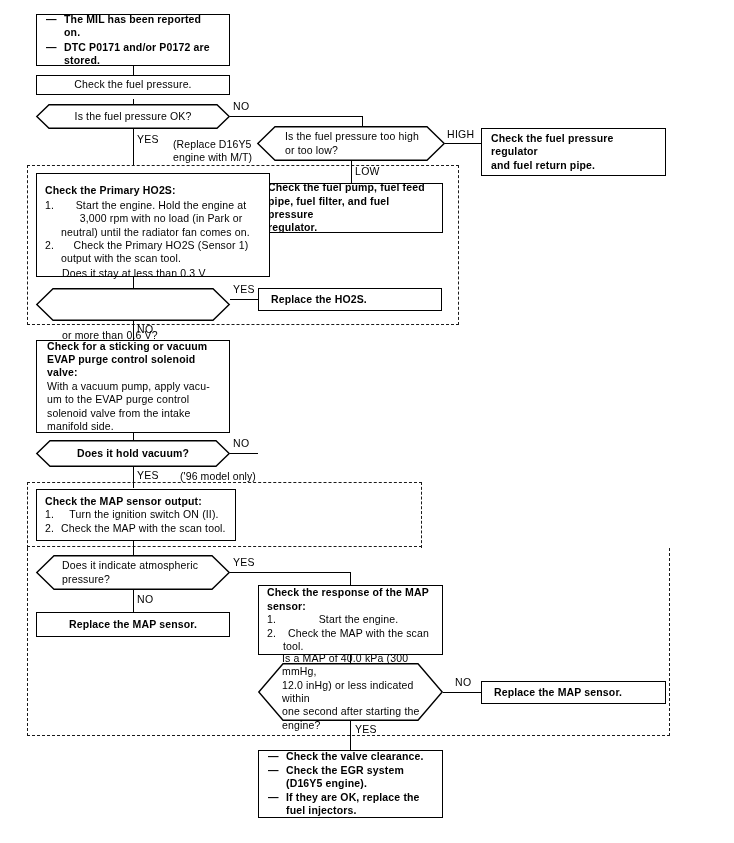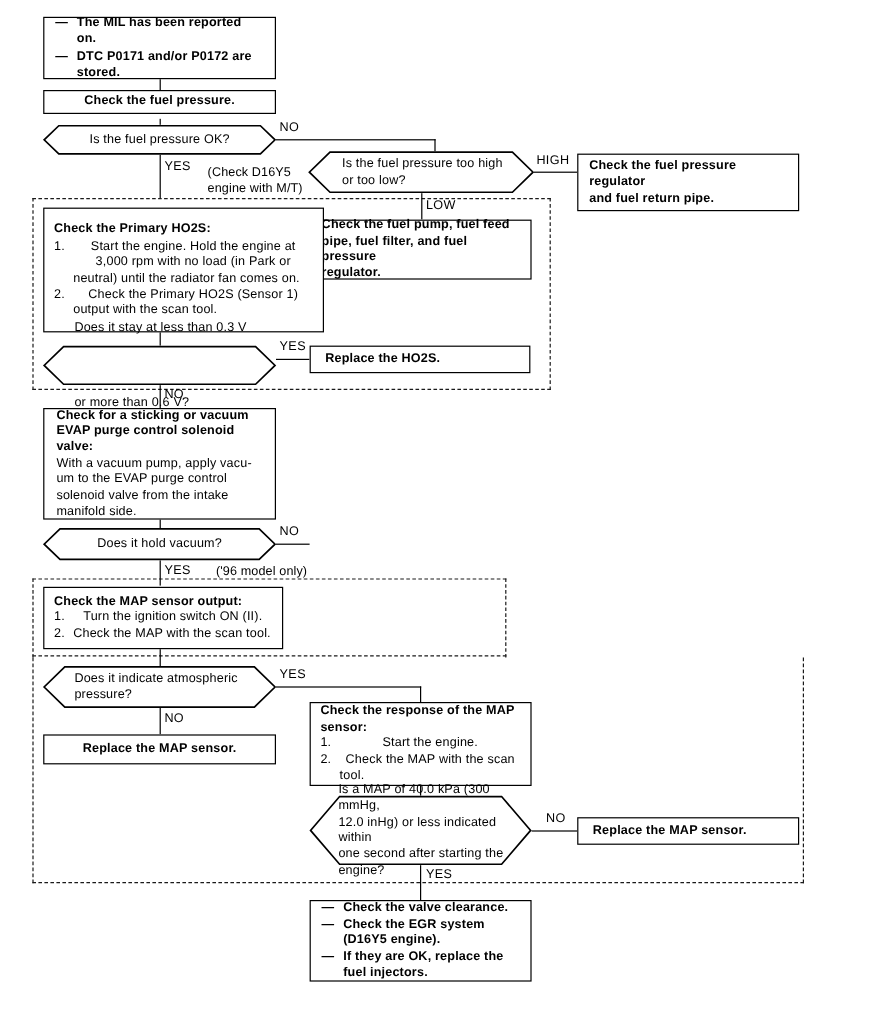--- a/index.html
+++ b/index.html
@@ -83,21 +83,21 @@
         <span class="txt">The MIL has been reported on.</span>
       </div>
       <div class="dash t b" style="margin-top:1px;">
         <span class="bullet">—</span>
         <span class="txt">DTC P0171 and/or P0172 are stored.</span>
       </div>
     </div>
   </div>
   <div class="vline" style="left:133px;top:66px;height:9px;"></div>
 
-  <div class="node box" style="left:36px;top:75px;width:194px;height:20px;font-weight:bold;">
+  <div class="node box" style="left:36px;top:75px;width:194px;height:20px;">
     <div class="inner" style="padding:0 9px;">
       <div class="t c">Check the fuel pressure.</div>
     </div>
   </div>
   <div class="vline" style="left:133px;top:99px;height:5px;"></div>
 
   <div class="hex ctr" style="left:36px;top:104px;width:194px;height:25px;">
     <svg width="194" height="25" viewBox="0 0 194 25">
       <polygon points="13,0.8 181,0.8 193.2,12.5 181,24.2 13,24.2 0.8,12.5" fill="#ffffff" stroke="#000000" stroke-width="1.4"></polygon>
     </svg>
@@ -106,21 +106,21 @@
     </div>
   </div>
 
   <div class="hline" style="left:230px;top:116px;width:133px;"></div>
   <div class="lab" style="left:233px;top:100px;">NO</div>
   <div class="vline" style="left:362px;top:116px;height:10px;"></div>
 
   <div class="vline" style="left:133px;top:129px;height:36px;"></div>
   <div class="lab" style="left:137px;top:133px;">YES</div>
   <div class="note" style="left:173px;top:138px;">
-    <div>(Check D16Y5</div>
+    <div>(Replace D16Y5</div>
     <div>engine with M/T)</div>
   </div>
 
   <div class="hex" style="left:257px;top:126px;width:188px;height:35px;">
     <svg width="188" height="35" viewBox="0 0 188 35">
       <polygon points="18,0.8 170,0.8 187.2,17.5 170,34.2 18,34.2 0.8,17.5" fill="#ffffff" stroke="#000000" stroke-width="1.4"></polygon>
     </svg>
     <div class="hextext" style="padding-left:28px;padding-right:26px;">
       <div class="t">Is the fuel pressure too high</div>
       <div class="t">or too low?</div>
@@ -191,21 +191,21 @@
       <div class="t b">EVAP purge control solenoid</div>
       <div class="t b">valve:</div>
       <div class="t">With a vacuum pump, apply vacu-</div>
       <div class="t">um to the EVAP purge control</div>
       <div class="t">solenoid valve from the intake</div>
       <div class="t">manifold side.</div>
     </div>
   </div>
   <div class="vline" style="left:133px;top:433px;height:7px;"></div>
 
-  <div class="hex ctr" style="left:36px;top:440px;width:194px;height:27px;">
+  <div class="hex ctr" style="left:36px;top:440px;width:194px;height:27px;font-weight:bold;">
     <svg width="194" height="27" viewBox="0 0 194 27">
       <polygon points="14,0.8 180,0.8 193.2,13.5 180,26.2 14,26.2 0.8,13.5" fill="#ffffff" stroke="#000000" stroke-width="1.4"></polygon>
     </svg>
     <div class="hextext">
       <div class="t">Does it hold vacuum?</div>
     </div>
   </div>
 
   <div class="hline" style="left:230px;top:453px;width:28px;"></div>
   <div class="lab" style="left:233px;top:437px;">NO</div>

